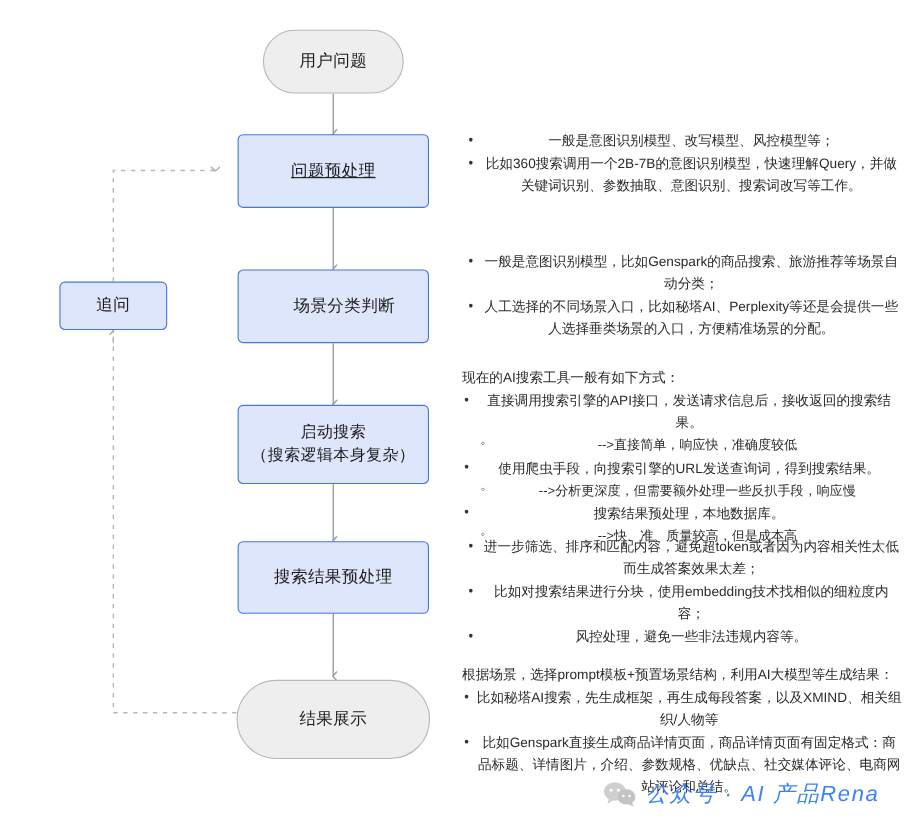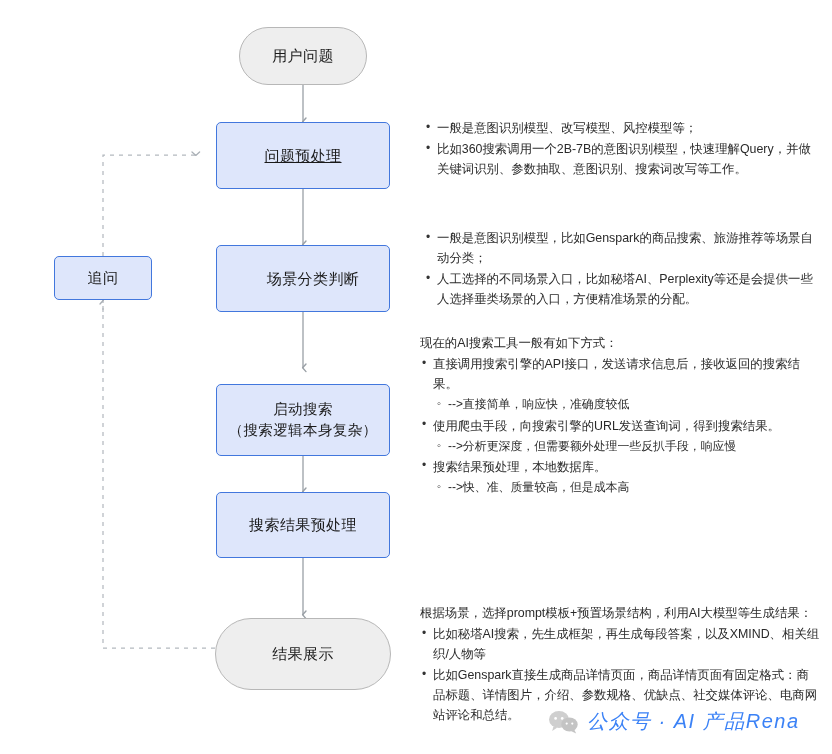--- a/index.html
+++ b/index.html
@@ -32,38 +32,39 @@
   .node.process{
     background:#dee6fb;
     border:1.6px solid #4277dd;
     border-radius:5px;
   }
   .node.terminal{
     background:#eeeeee;
     border:1.3px solid #b7b7b7;
     border-radius:999px;
   }
-  .node.small{font-size:14.5px;margin-top:16px;}
+  .node.small{font-size:14.5px;}
 
   
   .note{
     position:absolute;
     font-size:12.4px;
     line-height:1.62;
     color:#2a2a2a;
     z-index:2;
   }
   .note .lead{margin:0 0 1px 0;}
   .note ul{
     margin:0;padding:0;list-style:none;
   }
   .note li{
     position:relative;
     padding-left:13px;
     margin:0 0 1px 0;
+    text-align:center;
   }
   .note li::before{
     content:"•";
     position:absolute;left:2px;top:-0.5px;
     font-size:12px;color:#333;
   }
   .note li.sub{
     padding-left:28px;
     font-size:11.9px;
   }
@@ -168,20 +169,27 @@
     <ul>
       <li>直接调用搜索引擎的API接口，发送请求信息后，接收返回的搜索结果。</li>
       <li class="sub">--&gt;直接简单，响应快，准确度较低</li>
       <li>使用爬虫手段，向搜索引擎的URL发送查询词，得到搜索结果。</li>
       <li class="sub">--&gt;分析更深度，但需要额外处理一些反扒手段，响应慢</li>
       <li>搜索结果预处理，本地数据库。</li>
       <li class="sub">--&gt;快、准、质量较高，但是成本高</li>
     </ul>
   </div>
 
+  <div class="note" style="left:424px;top:487px;width:396px;">
+    <ul>
+      <li>进一步筛选、排序和匹配内容，避免超token或者因为内容相关性太低而生成答案效果太差；</li>
+      <li>比如对搜索结果进行分块，使用embedding技术找相似的细粒度内容；</li>
+      <li>风控处理，避免一些非法违规内容等。</li>
+    </ul>
+  </div>
 
   <div class="note" style="left:420px;top:603px;width:400px;">
     <p class="lead">根据场景，选择prompt模板+预置场景结构，利用AI大模型等生成结果：</p>
     <ul>
       <li>比如秘塔AI搜索，先生成框架，再生成每段答案，以及XMIND、相关组织/人物等</li>
       <li>比如Genspark直接生成商品详情页面，商品详情页面有固定格式：商品标题、详情图片，介绍、参数规格、优缺点、社交媒体评论、电商网站评论和总结。</li>
     </ul>
   </div>
 
   <div id="watermark" style="left:548px;top:708px;">

